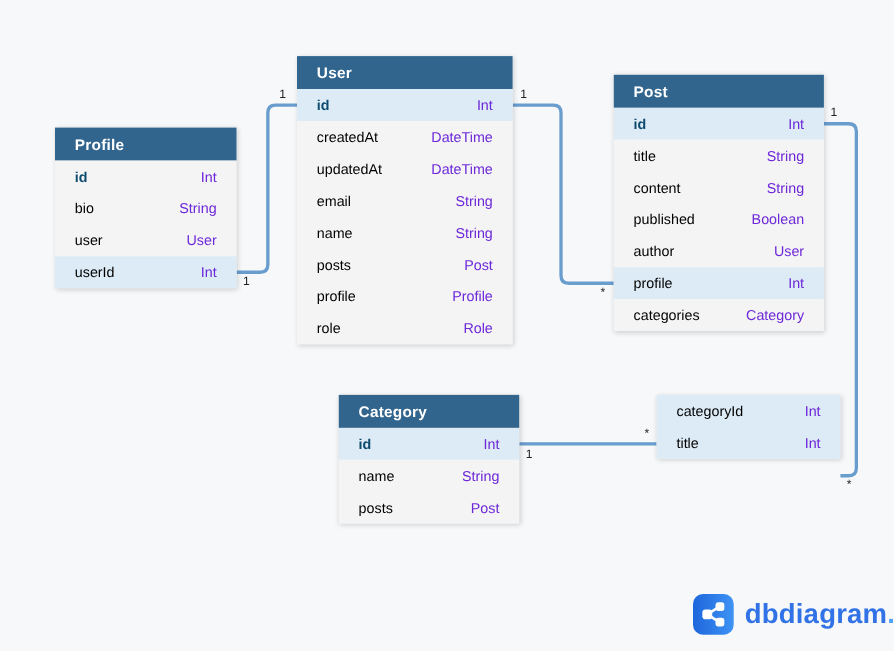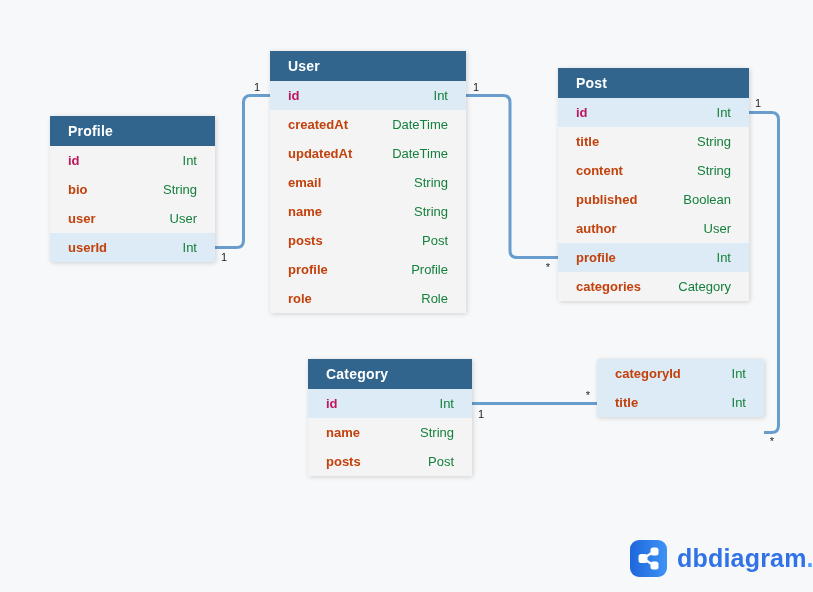--- a/index.html
+++ b/index.html
@@ -44,23 +44,23 @@
     line-height: 29px;
     display: flex;
     justify-content: space-between;
     background: #f4f4f4;
     padding: 0 18px;
     font-size: 13px;
   }
   .trow.hl {
     background: #dcebf5;
   }
-  .fname { color: #c2410c; font-weight: bold; }
-  .fname.pk { color: #be185d; font-weight: bold; }
-  .ftype { color: #15803d; }
+  .fname { color: #000000; }
+  .fname.pk { color: #0c4a6e; font-weight: bold; }
+  .ftype { color: #6d28d9; }
   .conn-label {
     position: absolute;
     z-index: 2;
     font-size: 11px;
     color: #222222;
     transform: translate(-50%, -50%);
     line-height: 1;
   }
   .logo {
     position: absolute;

